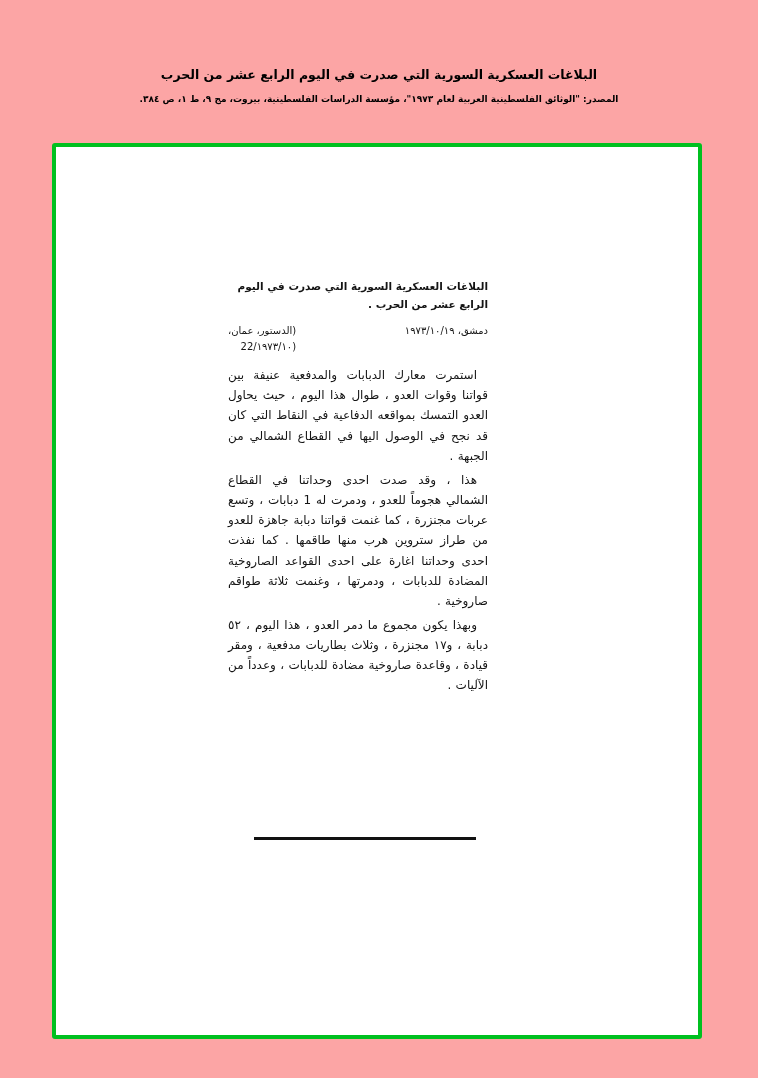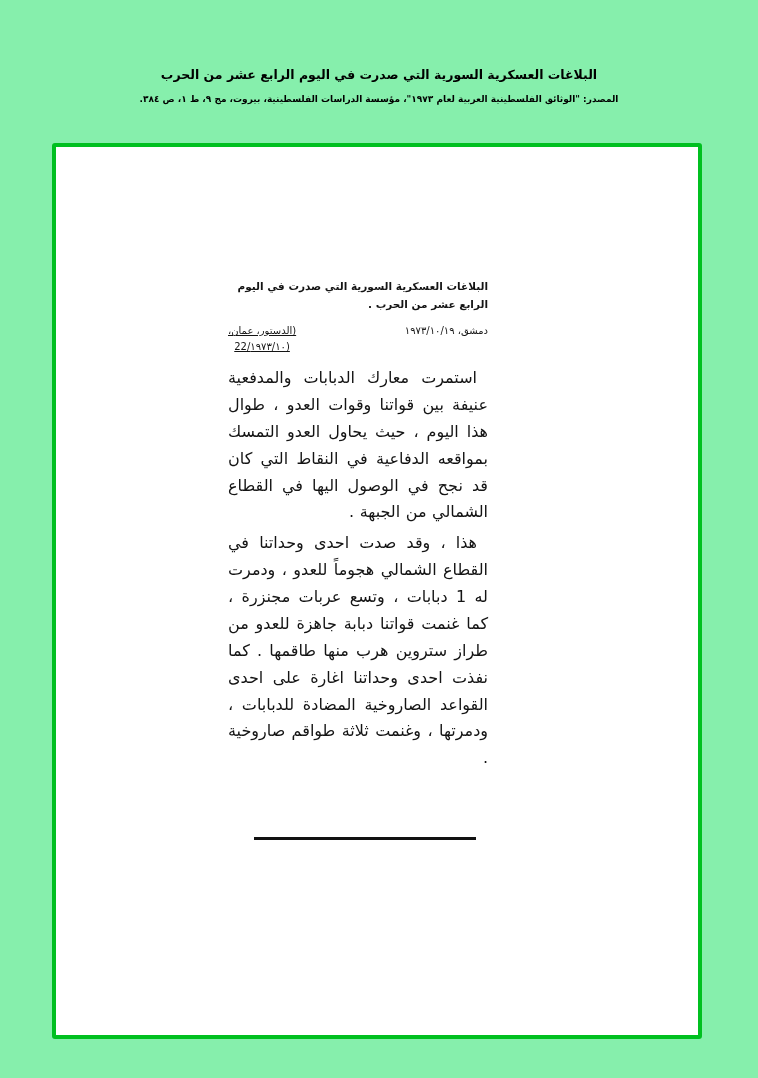--- a/index.html
+++ b/index.html
@@ -11,21 +11,21 @@
     width: 758px;
     height: 1078px;
     font-family: "Liberation Sans", sans-serif;
     color: #000000;
     position: relative;
     overflow: hidden;
   }
   .page {
     position: absolute;
     inset: 0;
-    background: #86efac;
+    background: #fca5a5;
   }
   
   .doc-header {
     position: absolute;
     top: 66px;
     left: 0;
     right: 0;
     text-align: center;
   }
   .doc-title {
@@ -90,29 +90,28 @@
     font-size: 10px;
     line-height: 1.6;
     margin: 0 0 10px 0;
   }
   .meta-place {
     direction: rtl;
     white-space: nowrap;
   }
   .meta-cite {
     direction: rtl;
-    text-align: center;
+    text-align: right;
     white-space: nowrap;
-    text-decoration: underline;
   }
   .meta-cite span {
     display: block;
   }
   .para {
-    font-size: 16px;
+    font-size: 12px;
     line-height: 1.68;
     margin: 0 0 4px 0;
     text-align: justify;
     text-justify: inter-word;
     text-indent: 11px;
     direction: rtl;
     word-spacing: 0.5px;
   }
   .rule {
     position: absolute;
@@ -143,20 +142,21 @@
         <div class="meta-row">
           <div class="meta-place">دمشق، ١٩٧٣/١٠/١٩</div>
           <div class="meta-cite">
             <span>(الدستور، عمان،</span>
             <span>(١٩٧٣/١٠/22</span>
           </div>
         </div>
 
         <p class="para">استمرت معارك الدبابات والمدفعية عنيفة بين قواتنا وقوات العدو ، طوال هذا اليوم ، حيث يحاول العدو التمسك بمواقعه الدفاعية في النقاط التي كان قد نجح في الوصول اليها في القطاع الشمالي من الجبهة .</p>
         <p class="para">هذا ، وقد صدت احدى وحداتنا في القطاع الشمالي هجوماً للعدو ، ودمرت له 1 دبابات ، وتسع عربات مجنزرة ، كما غنمت قواتنا دبابة جاهزة للعدو من طراز ستروين هرب منها طاقمها . كما نفذت احدى وحداتنا اغارة على احدى القواعد الصاروخية المضادة للدبابات ، ودمرتها ، وغنمت ثلاثة طواقم صاروخية .</p>
+        <p class="para">وبهذا يكون مجموع ما دمر العدو ، هذا اليوم ، ٥٢ دبابة ، و١٧ مجنزرة ، وثلاث بطاريات مدفعية ، ومقر قيادة ، وقاعدة صاروخية مضادة للدبابات ، وعدداً من الآليات .</p>
 
       </div>
 
       <div class="rule"></div>
 
     </div>
   </div>
 
 </div>
 

